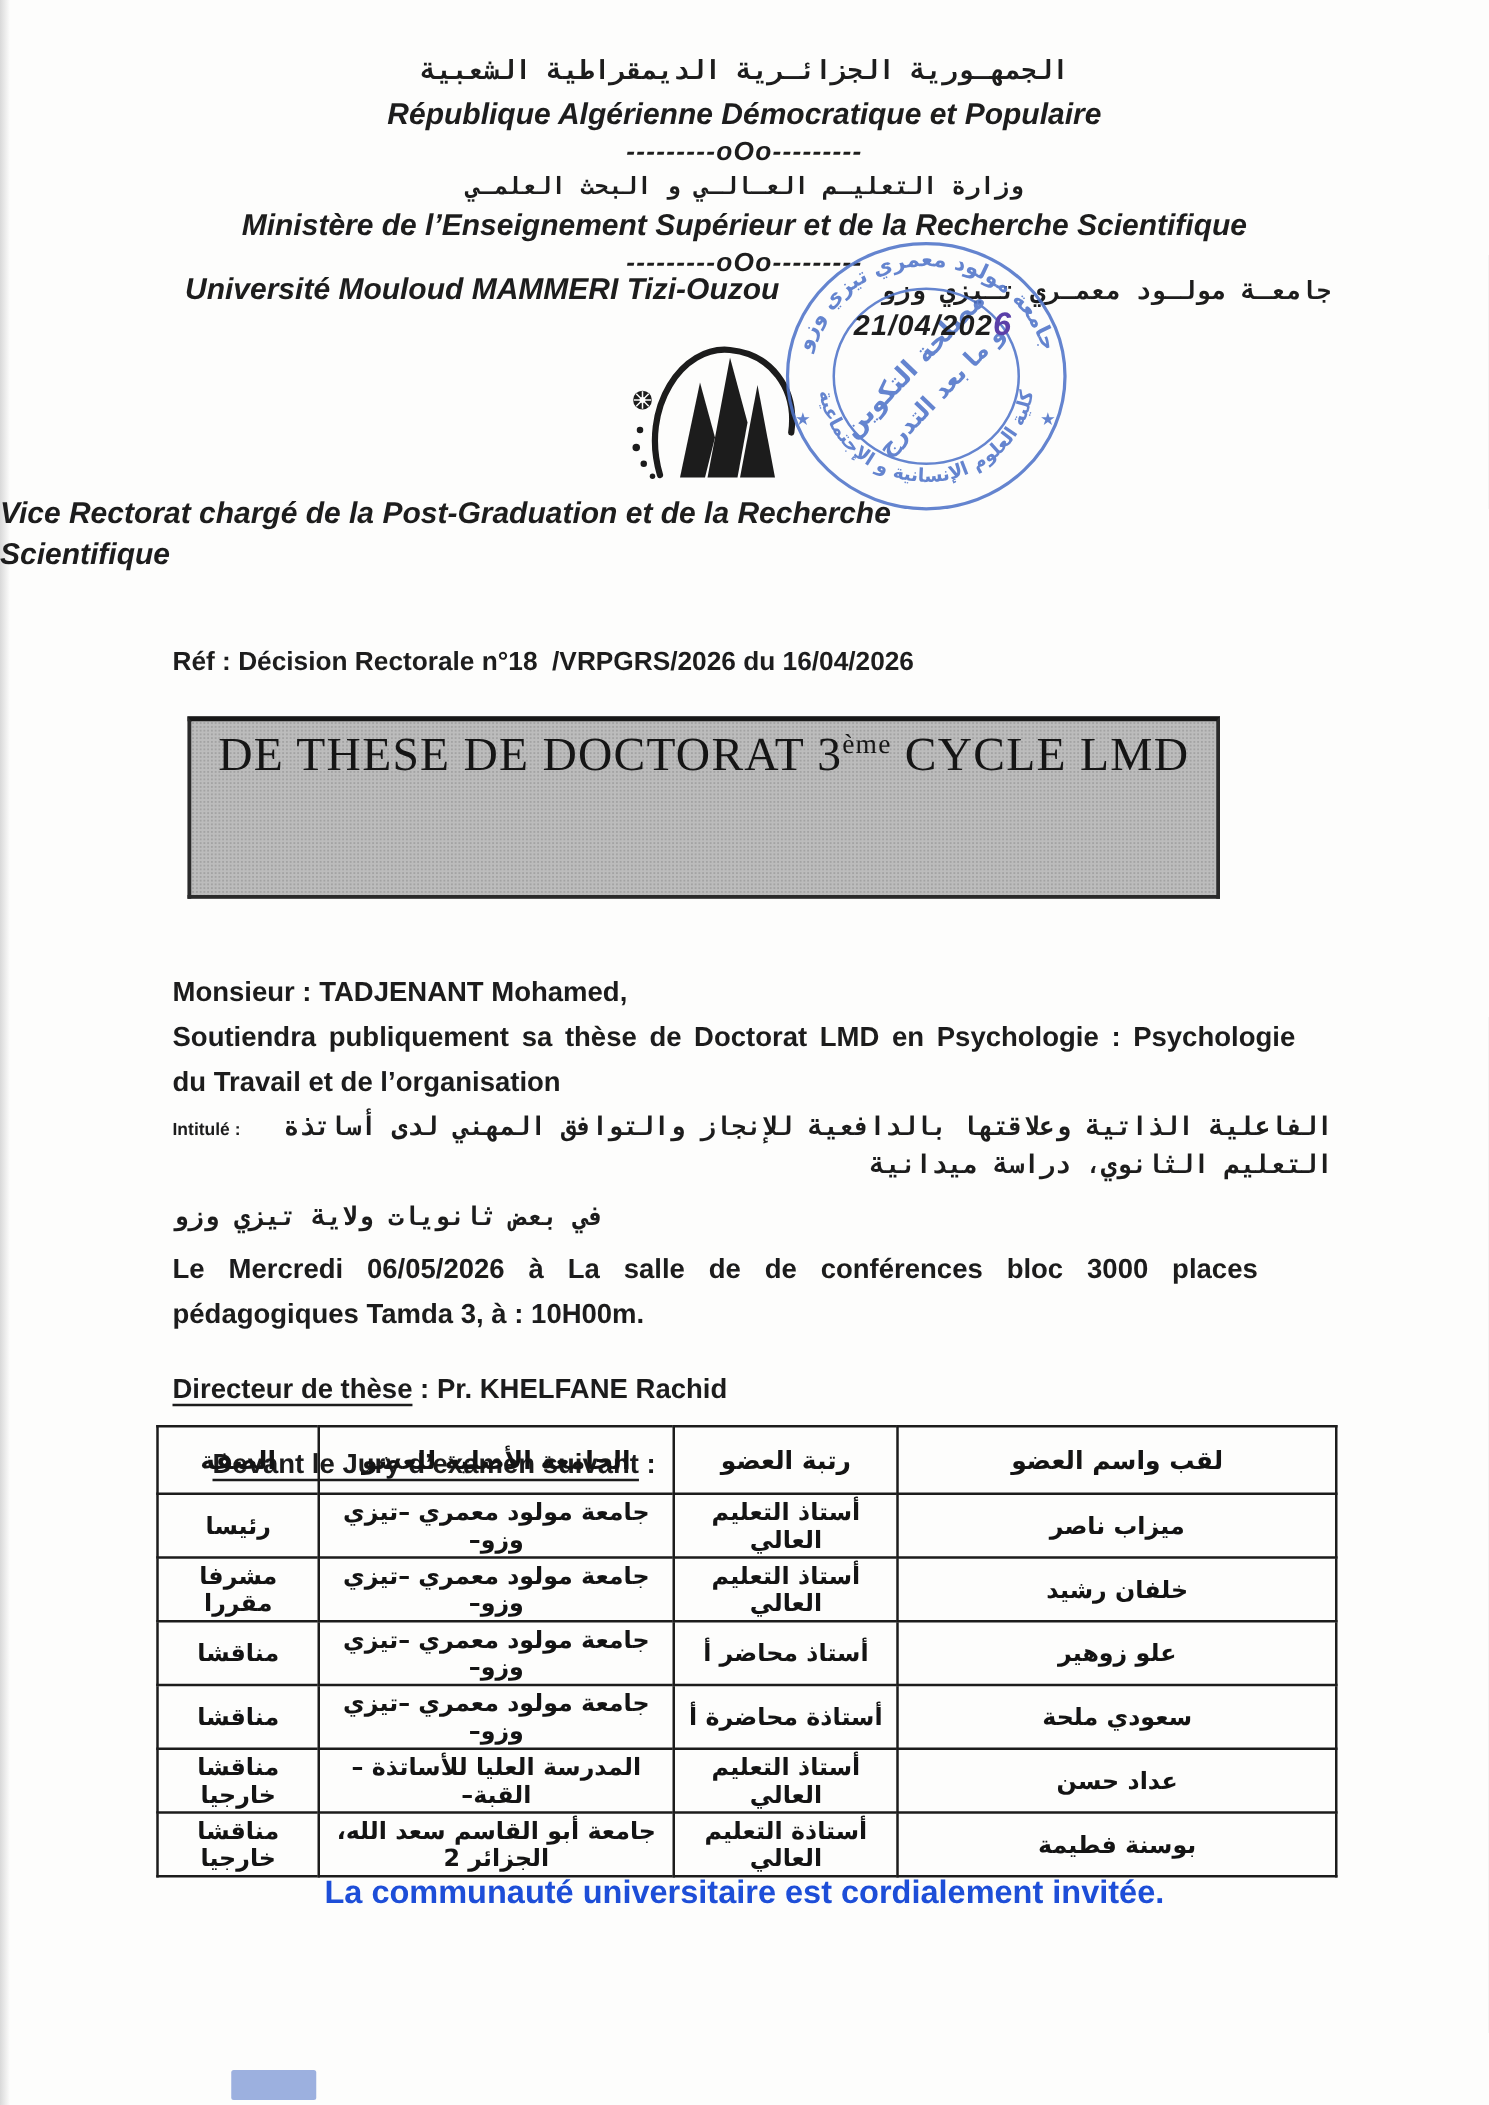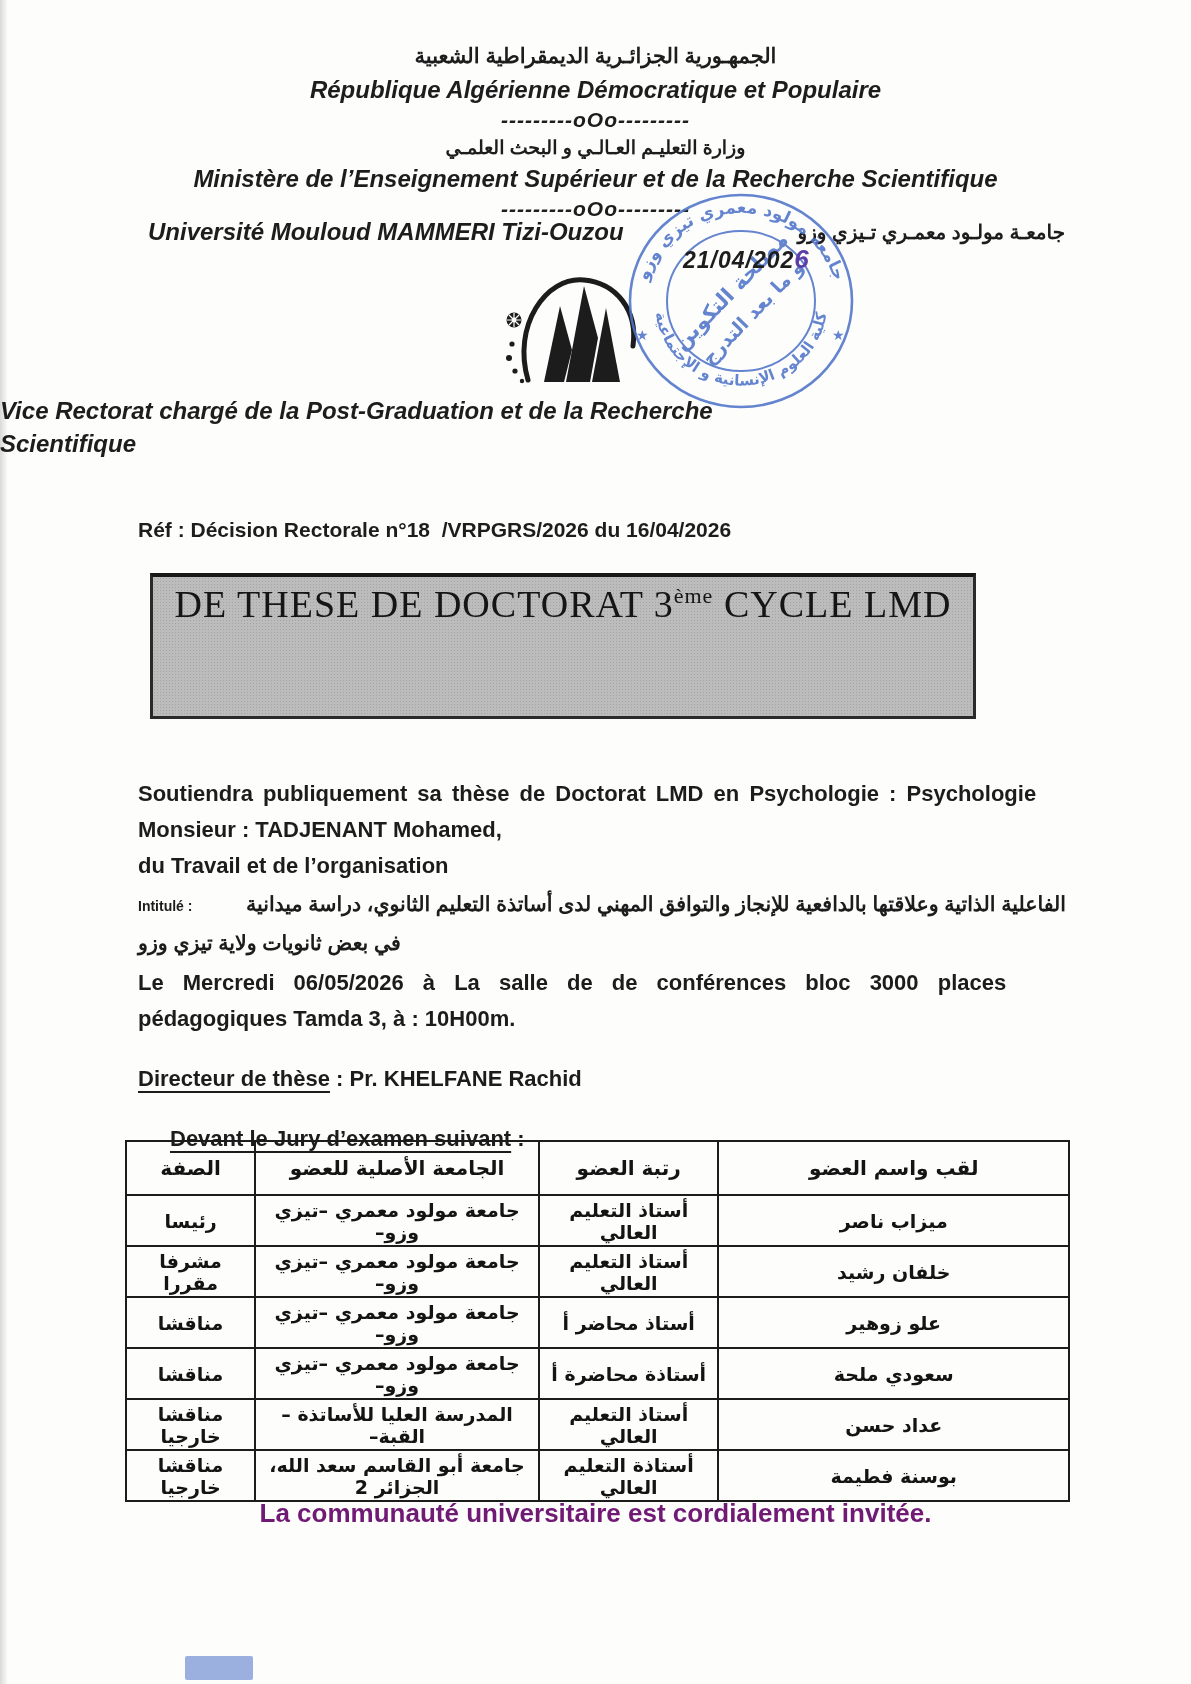--- a/index.html
+++ b/index.html
@@ -9,21 +9,21 @@
     font-family:"Liberation Sans",sans-serif;color:#1d1d1d;
   }
   
   .scan-edge{position:absolute;left:0;top:0;width:10px;height:100%;
     background:linear-gradient(90deg,#d9d9d9 0%,rgba(255,255,255,0) 80%);}
   .scan-blue{position:absolute;left:185px;top:1656px;width:68px;height:24px;
     background:#7b96d6;opacity:0.75;border-radius:2px;}
 
   
   .hdr{position:absolute;top:0;left:0;width:100%;text-align:center;}
-  .ar{font-family:Liberation Sans, sans-serif;font-weight:bold;}
+  .ar{font-family:Liberation Mono, monospace;font-weight:bold;}
   .h-ar1{margin-top:44px;font-size:21px;}
   .h-fr1{margin-top:8px;font-size:24px;font-weight:bold;font-style:italic;}
   .h-sep{margin-top:4px;font-size:21px;font-weight:bold;font-style:italic;letter-spacing:1px;}
   .h-ar2{margin-top:4px;font-size:19px;}
   .h-fr2{margin-top:6px;font-size:24px;font-weight:bold;font-style:italic;}
   .univ-row{position:absolute;top:218px;left:0;width:100%;height:40px;}
   .univ-fr{position:absolute;left:148px;font-size:24px;font-weight:bold;font-style:italic;white-space:nowrap;}
   .univ-ar{position:absolute;right:126px;top:2px;font-size:20px;white-space:nowrap;}
   .date-stamp{position:absolute;left:683px;top:244px;font-size:23px;font-weight:bold;font-style:italic;z-index:7;letter-spacing:1px;}
   .date-last{color:#5b3fa8;font-size:26px;}
@@ -74,21 +74,21 @@
     border:2px solid #1c1c1c;text-align:center;vertical-align:middle;padding:2px 4px;
   }
   .jury-table th{height:48px;font-size:20px;}
   .jury-table td{height:45px;font-size:19px;}
   .c-name{width:345px;}
   .c-rank{width:171px;}
   .c-univ{width:277px;}
   .c-role{width:120px;}
 
   .footer{position:absolute;top:1498px;left:0;width:100%;text-align:center;
-    font-size:26px;font-weight:bold;color:#701a75;}
+    font-size:26px;font-weight:bold;color:#1d4ed8;}
 </style>
 </head>
 <body>
 
 <div class="page">
   <div class="scan-edge"></div>
 
   <div class="hdr">
     <div class="ar h-ar1">الجمهـورية الجزائـرية الديمقراطية الشعبية</div>
     <div class="h-fr1">République Algérienne Démocratique et Populaire</div>
@@ -145,22 +145,22 @@
     <div>Scientifique</div>
   </div>
 
   <div class="ref">Réf : Décision Rectorale n°18  /VRPGRS/2026 du 16/04/2026</div>
 
   <div class="title-box">
     <div class="title-line2"><span>DE THESE DE DOCTORAT 3</span><sup>ème</sup><span> CYCLE LMD</span></div>
   </div>
 
   <div class="body-block">
+    <div class="b-line">Monsieur : TADJENANT Mohamed,</div>
     <div class="b-line b-just1">Soutiendra publiquement sa thèse de Doctorat LMD en Psychologie : Psychologie</div>
-    <div class="b-line">Monsieur : TADJENANT Mohamed,</div>
     <div class="b-line">du Travail et de l’organisation</div>
 
     <div class="intitule-row">
       <span class="intitule-label">Intitulé :</span>
       <span class="ar intitule-ar">الفاعلية الذاتية وعلاقتها بالدافعية للإنجاز والتوافق المهني لدى أساتذة التعليم الثانوي، دراسة ميدانية</span>
     </div>
     <div class="ar ar2-line">في بعض ثانويات ولاية تيزي وزو</div>
 
     <div class="sched1">Le Mercredi 06/05/2026 à La salle de de conférences bloc 3000 places</div>
     <div class="sched2">pédagogiques Tamda 3, à : 10H00m.</div>

